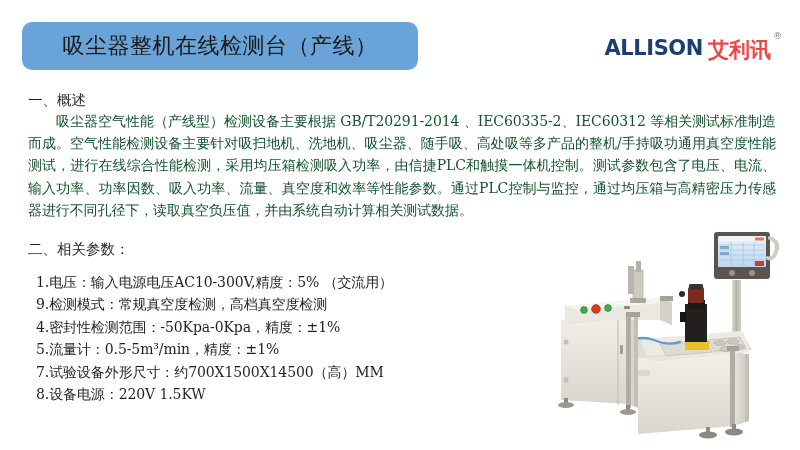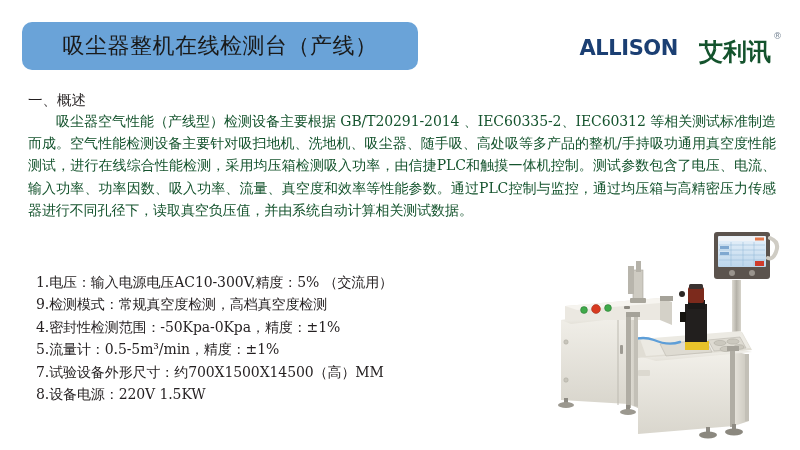--- a/index.html
+++ b/index.html
@@ -36,23 +36,23 @@
   .logo-en{
     font-family:"DejaVu Sans","Liberation Sans",sans-serif;
     font-weight:bold;
     font-size:21px;
     color:#1b3f73;
     letter-spacing:-0.4px;
   }
   .logo-cn{
     font-family:"DejaVu Sans","Liberation Sans",sans-serif;
     font-weight:bold;
-    font-size:24px;
-    color:#14532d;
-    margin-left:21px;
+    font-size:21px;
+    color:#ef4444;
+    margin-left:5px;
     letter-spacing:0px;
   }
   .logo-r{
     font-family:"DejaVu Sans","Liberation Sans",sans-serif;
     font-size:9px;color:#7d8a99;
     margin-left:2px;margin-top:-5px;
   }
 
   
   .section-head{
@@ -105,20 +105,21 @@
 
   <div class="logo">
     <span class="logo-en">ALLISON</span>
     <span class="logo-cn">艾利讯</span>
     <span class="logo-r">®</span>
   </div>
 
   <div class="section-head" id="overview-head">一、概述</div>
   <div class="overview-body">吸尘器空气性能（产线型）检测设备主要根据 GB/T20291-2014 、IEC60335-2、IEC60312 等相关测试标准制造而成。空气性能检测设备主要针对吸扫地机、洗地机、吸尘器、随手吸、高处吸等多产品的整机/手持吸功通用真空度性能测试，进行在线综合性能检测，采用均压箱检测吸入功率，由信捷PLC和触摸一体机控制。测试参数包含了电压、电流、输入功率、功率因数、吸入功率、流量、真空度和效率等性能参数。通过PLC控制与监控，通过均压箱与高精密压力传感器进行不同孔径下，读取真空负压值，并由系统自动计算相关测试数据。</div>
 
+  <div class="section-head" id="params-head">二、相关参数：</div>
   <ul class="param-list">
     <li>1.电压：输入电源电压AC10-300V,精度：5%  （交流用）</li>
     <li>9.检测模式：常规真空度检测，高档真空度检测</li>
     <li>4.密封性检测范围：-50Kpa-0Kpa，精度：±1%</li>
     <li>5.流量计：0.5-5m³/min，精度：±1%</li>
     <li>7.试验设备外形尺寸：约700X1500X14500（高）MM</li>
     <li>8.设备电源：220V 1.5KW</li>
   </ul>
 
   <div class="photo">

